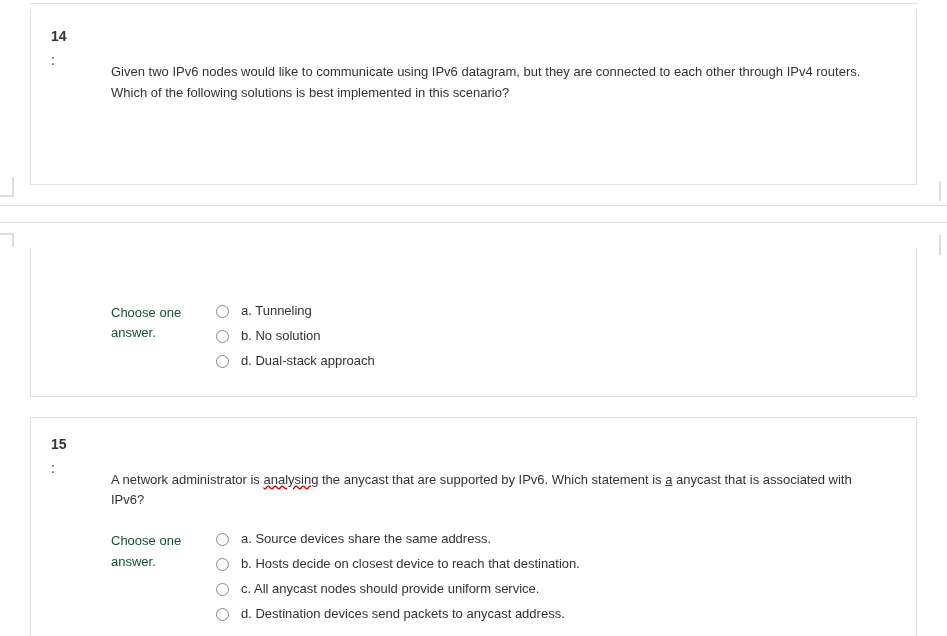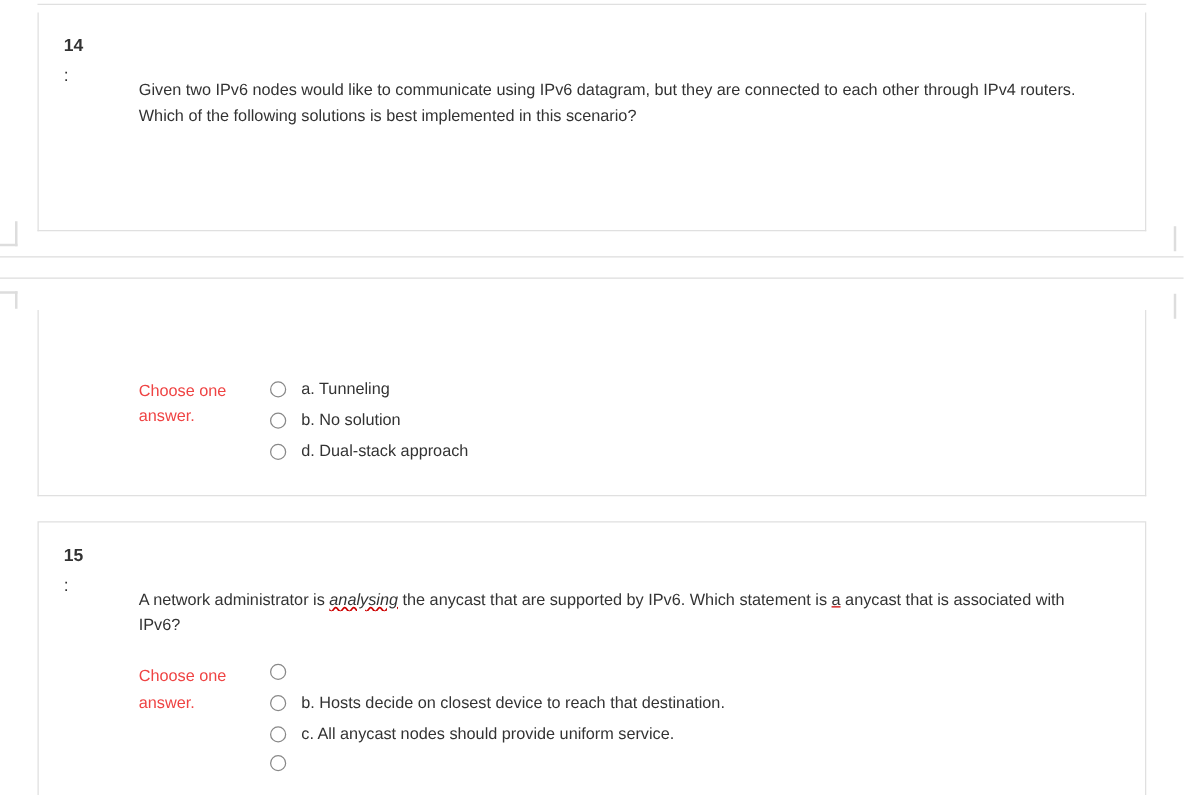--- a/index.html
+++ b/index.html
@@ -43,21 +43,21 @@
   }
   .answer-section {
     display: flex;
     margin-left: 60px;
     margin-top: 10px;
   }
   .choose-label {
     width: 105px;
     flex-shrink: 0;
     font-size: 13px;
-    color: #ef4444;
+    color: #14532d;
     line-height: 1.6;
   }
   .options {
     flex: 1;
   }
   .option-row {
     display: flex;
     align-items: flex-end;
     margin-bottom: 10px;
   }
@@ -71,21 +71,20 @@
     background: #fff;
   }
   .option-label {
     font-size: 13px;
     color: #333;
   }
   .underline-red {
     text-decoration: underline;
     text-decoration-color: #c00;
     text-decoration-style: wavy;
-    font-style: italic;
   }
   .underline {
     text-decoration: underline;
     text-decoration-color: #c00;
   }
   .gap-section {
     margin: 0;
     padding: 20px 0 25px 0;
     position: relative;
   }
@@ -188,27 +187,29 @@
     </div>
     <div class="question-text">
       <span>A network administrator is </span><span class="underline-red">analysing</span><span> the anycast that are supported by IPv6. Which statement is </span><span class="underline">a</span><span> anycast that is associated with IPv6?</span>
     </div>
   </div>
   <div class="answer-section">
     <div class="choose-label">Choose one answer.</div>
     <div class="options">
       <div class="option-row">
         <div class="radio"></div>
+        <div class="option-label">a. Source devices share the same address.</div>
       </div>
       <div class="option-row">
         <div class="radio"></div>
         <div class="option-label">b. Hosts decide on closest device to reach that destination.</div>
       </div>
       <div class="option-row">
         <div class="radio"></div>
         <div class="option-label">c. All anycast nodes should provide uniform service.</div>
       </div>
       <div class="option-row">
         <div class="radio"></div>
+        <div class="option-label">d. Destination devices send packets to anycast address.</div>
       </div>
     </div>
   </div>
 </div>
 
 </body></html>

